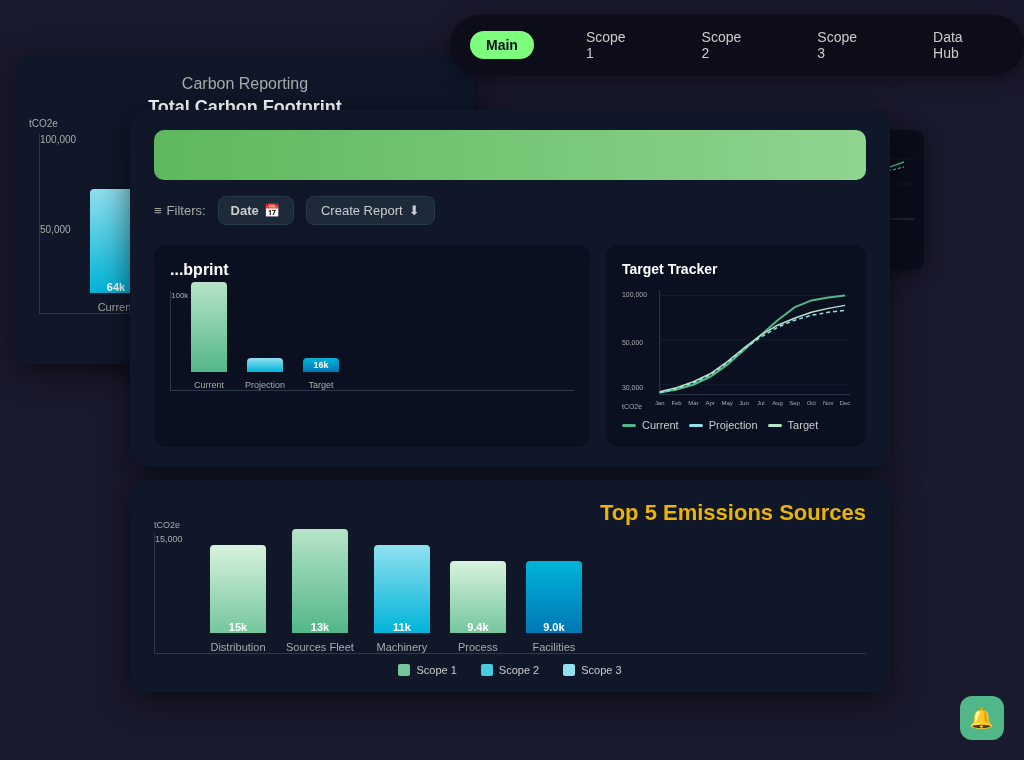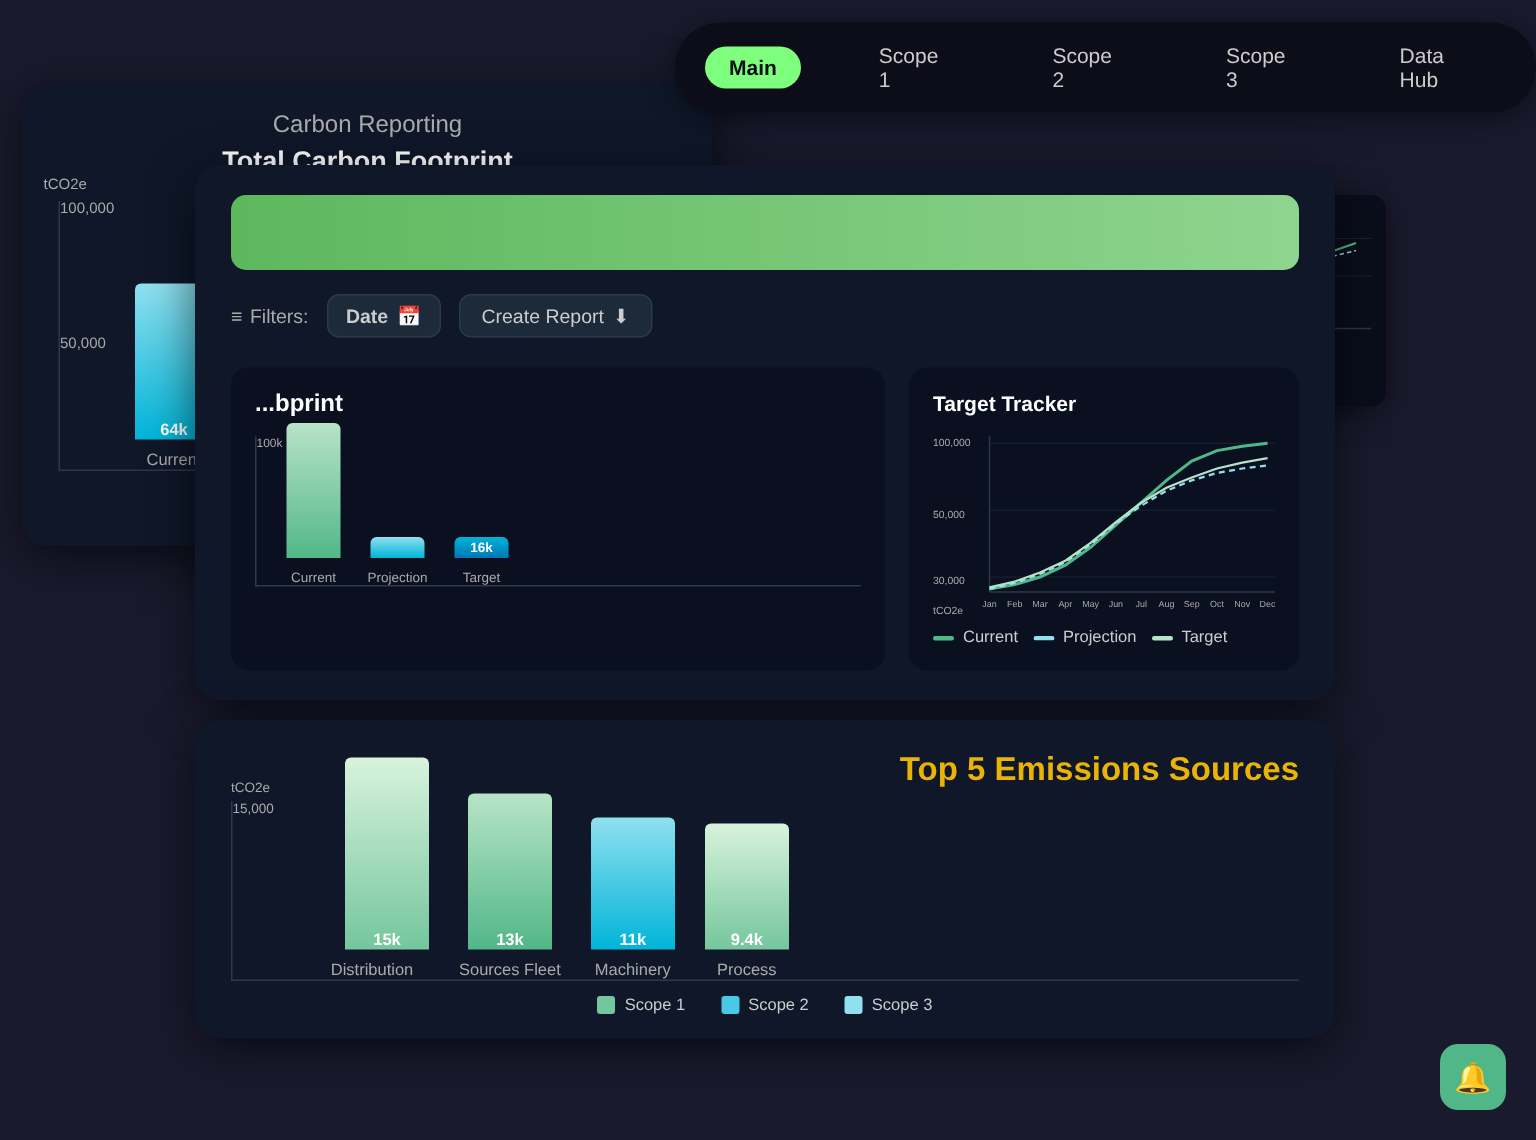--- a/index.html
+++ b/index.html
@@ -517,47 +517,53 @@
 
   <div class="emissions-card">
     <h3>Top 5 Emissions Sources</h3>
     <div style="position:relative;margin-top:4px;">
       <span style="position:absolute;left:0;top:-14px;color:#aaa;font-size:9px;">tCO2e</span>
       <div class="emissions-bar-chart">
 
         <span class="e-y-label" style="top:0;">15,000</span>
 
         <div class="bar-group">
-          <div class="bar bar-light-green" style="height:128px;width:56px;margin-left:20px;">
+          <div class="bar bar-light-green" style="height:88px;width:56px;">
             <span class="bar-label-val">15k</span>
           </div>
           <span class="bar-label">Distribution</span>
         </div>
 
         <div class="bar-group">
           <div class="bar bar-green" style="height:104px;width:56px;">
             <span class="bar-label-val">13k</span>
           </div>
           <span class="bar-label">Sources Fleet</span>
         </div>
 
         <div class="bar-group">
           <div class="bar bar-cyan" style="height:88px;width:56px;">
             <span class="bar-label-val">11k</span>
           </div>
           <span class="bar-label">Machinery</span>
         </div>
 
         <div class="bar-group">
-          <div class="bar bar-light-green" style="height:84px;width:56px;">
+          <div class="bar bar-light-green" style="height:72px;width:56px;">
             <span class="bar-label-val">9.4k</span>
           </div>
           <span class="bar-label">Process</span>
         </div>
 
+        <div class="bar-group">
+          <div class="bar bar-blue" style="height:72px;width:56px;">
+            <span class="bar-label-val">9.0k</span>
+          </div>
+          <span class="bar-label">Facilities</span>
+        </div>
       </div>
     </div>
 
     <div class="legend-row">
       <div class="legend-item">
         <div class="legend-dot" style="background:#74c69d;"></div>
         <span>Scope 1</span>
       </div>
       <div class="legend-item">
         <div class="legend-dot" style="background:#48cae4;"></div>

